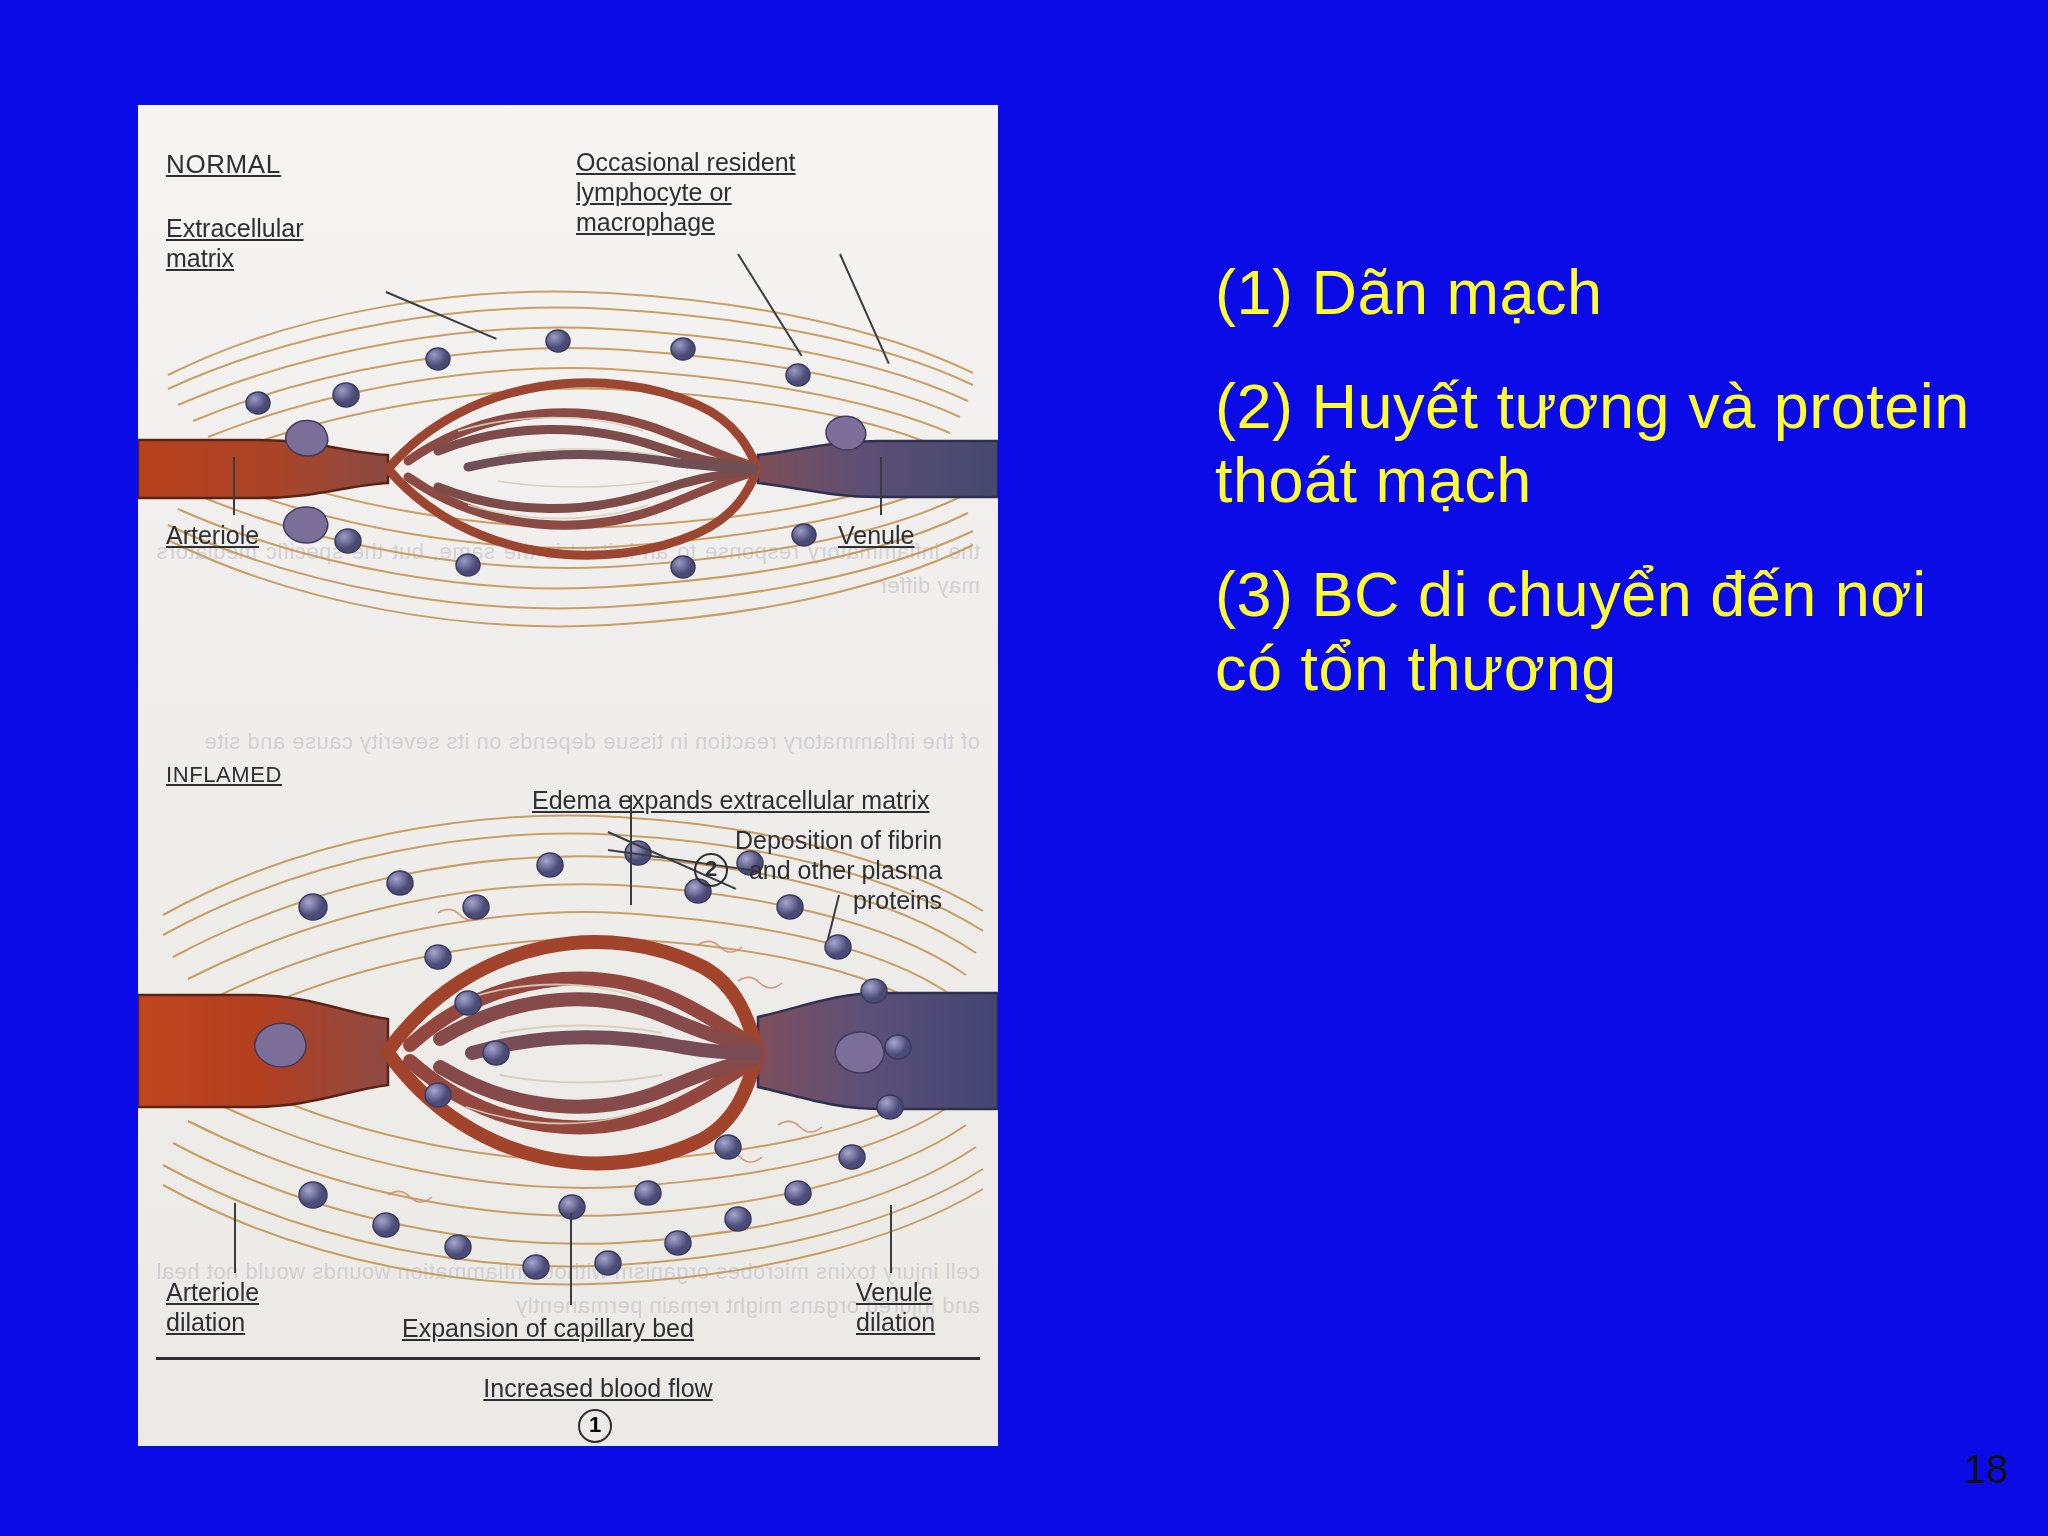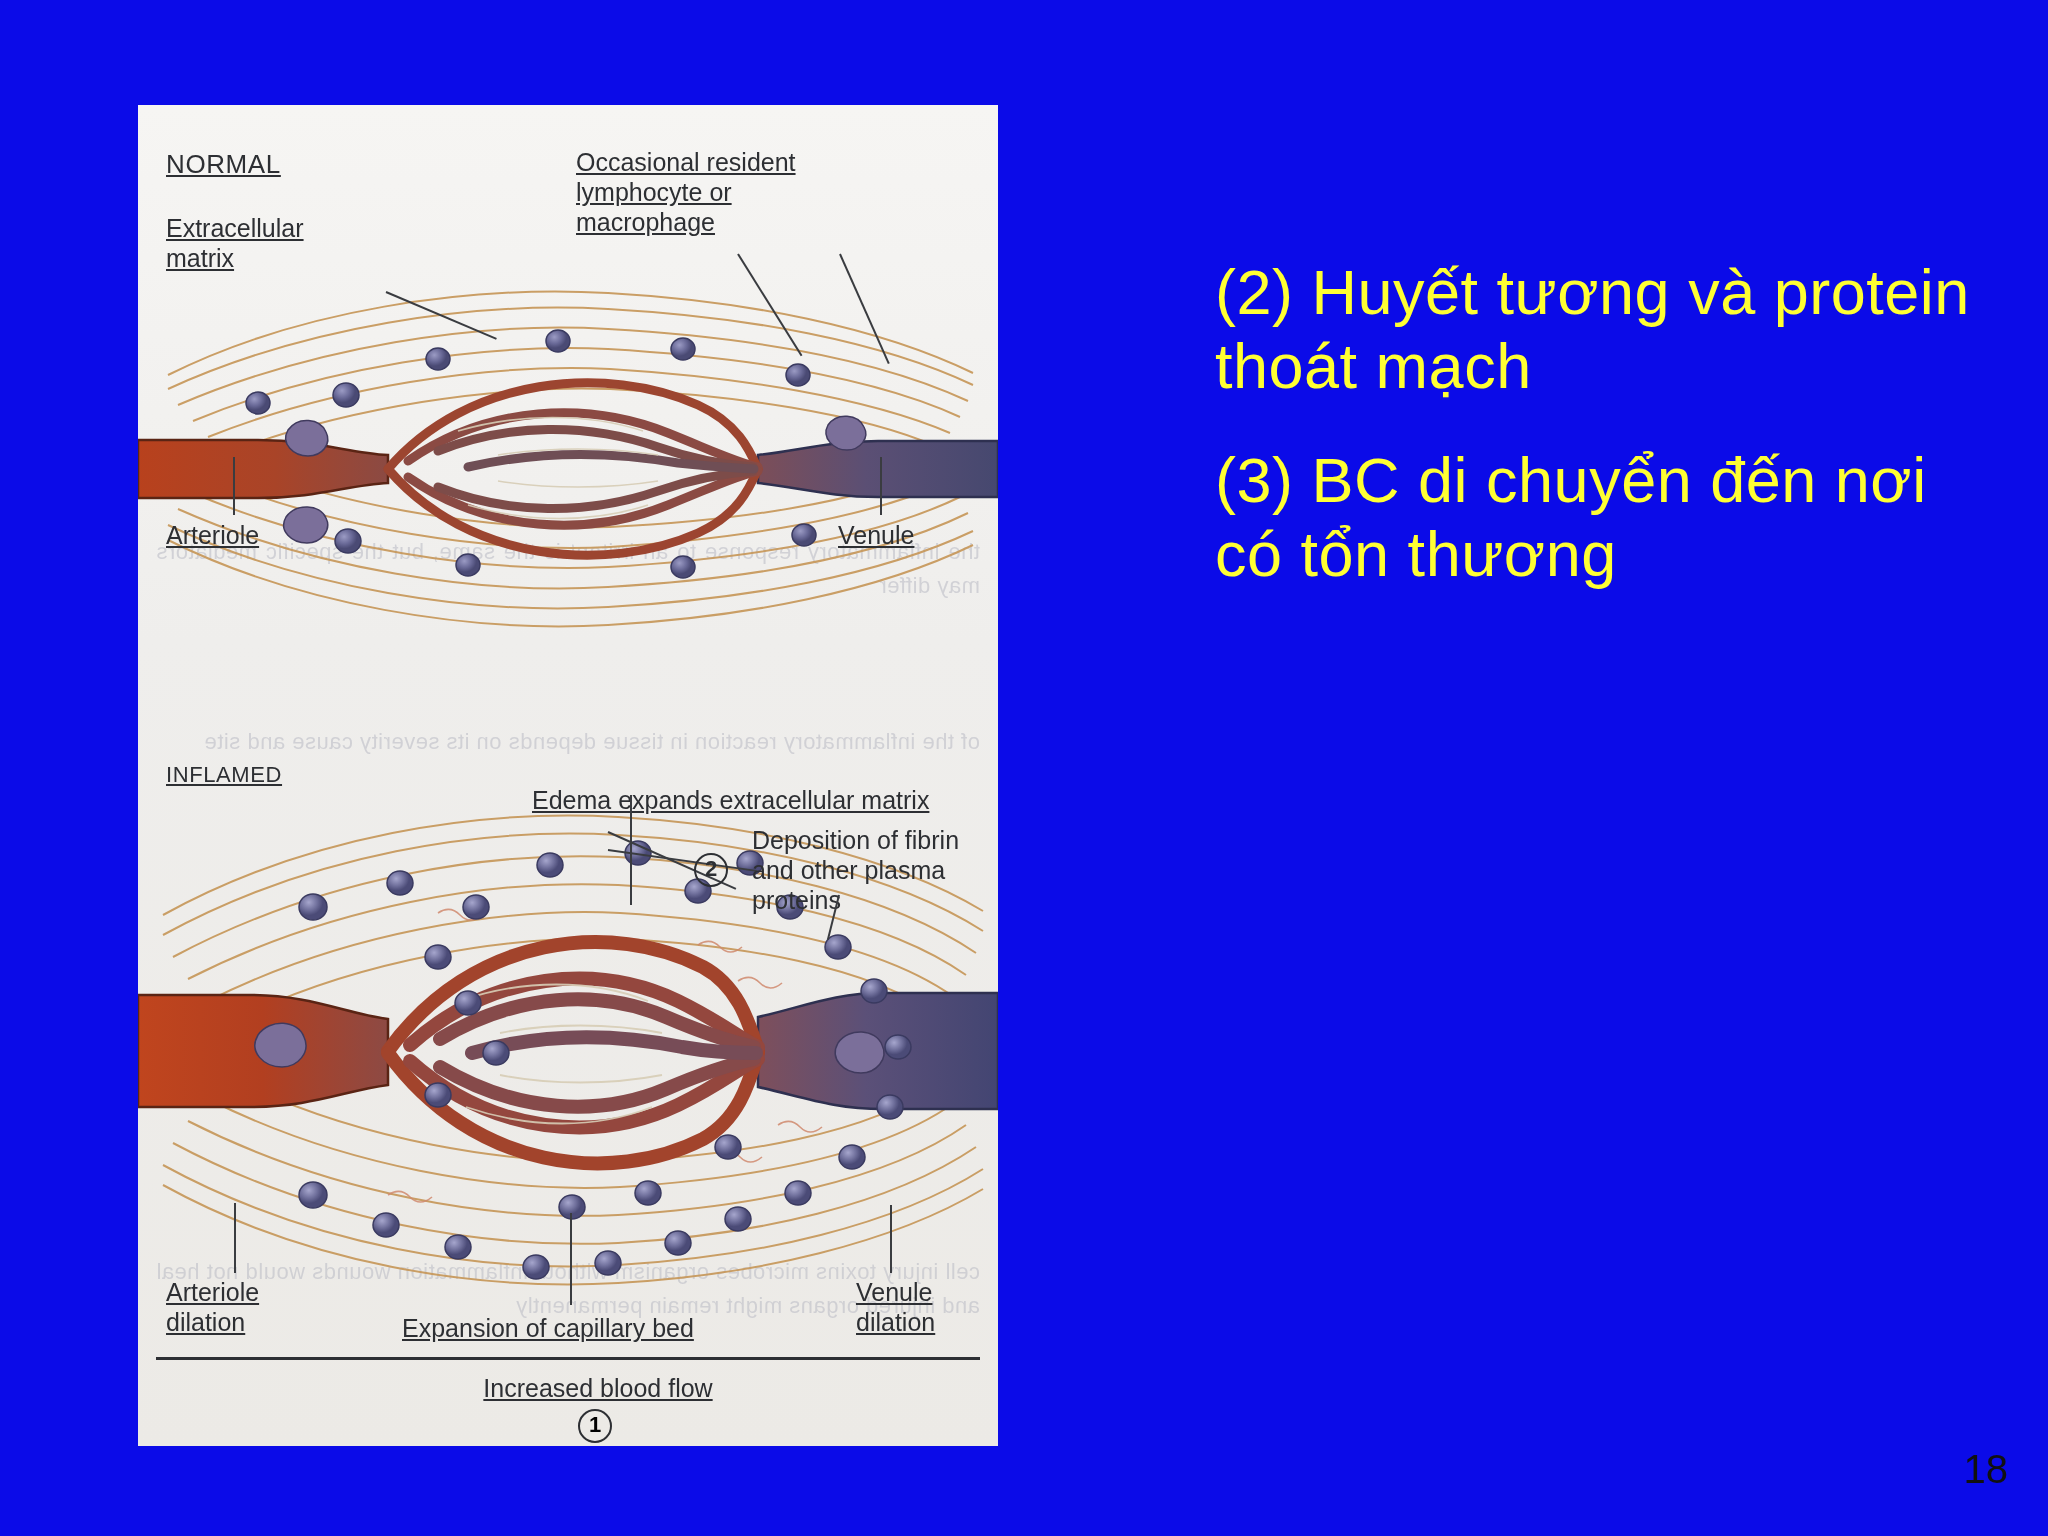--- a/index.html
+++ b/index.html
@@ -325,21 +325,21 @@
 
     <div class="fig-label bold-cap" style="left:28px; top:655px; font-size:22px;">INFLAMED</div>
 
     <div class="fig-label" style="left:394px; top:652px;margin-top:28px;">Edema expands extracellular matrix</div>
     <div class="leader" style="left:492px; top:690px; width:2px; height:110px;"></div>
 
     <div class="leader" style="left:470px; top:726px; width:140px; height:2px; transform:rotate(24deg); transform-origin:left center;"></div>
     <div class="leader" style="left:470px; top:744px; width:150px; height:2px; transform:rotate(8deg); transform-origin:left center;"></div>
 
     <div class="fig-label" style="left:556px; top:690px;">
-      <span class="circ-num">2</span><span style="display:inline-block; vertical-align:middle; white-space:pre-line; margin-left:17px;">Deposition of fibrin
+      <span class="circ-num">2</span><span style="display:inline-block; vertical-align:middle; white-space:pre-line; text-align:right;">Deposition of fibrin
 and other plasma
 proteins</span>
     </div>
     <div class="leader" style="left:700px; top:790px; width:2px; height:46px; transform:rotate(14deg); transform-origin:top center;"></div>
 
     <div class="fig-label" style="left:28px; top:1172px;">Arteriole
 dilation</div>
     <div class="leader" style="left:96px; top:1098px; width:2px; height:70px;"></div>
 
     <div class="fig-label" style="left:264px; top:1208px;">Expansion of capillary bed</div>
@@ -351,18 +351,19 @@
 
     <div class="hr-rule" style="left:18px; top:1252px; width:824px;"></div>
 
     <div class="fig-label center" style="left:260px; top:1268px; width:400px;">Increased blood flow</div>
     <div style="position:absolute; left:440px; top:1304px;">
       <span class="circ-num">1</span>
     </div>
   </div>
 
   <div class="bullets">
+    <div class="bullet">(1) Dãn mạch</div>
     <div class="bullet">(2) Huyết tương và protein thoát mạch</div>
     <div class="bullet">(3) BC di chuyển đến nơi có tổn thương</div>
   </div>
 
   <div class="page-num">18</div>
 </div>
 
 </body></html>

